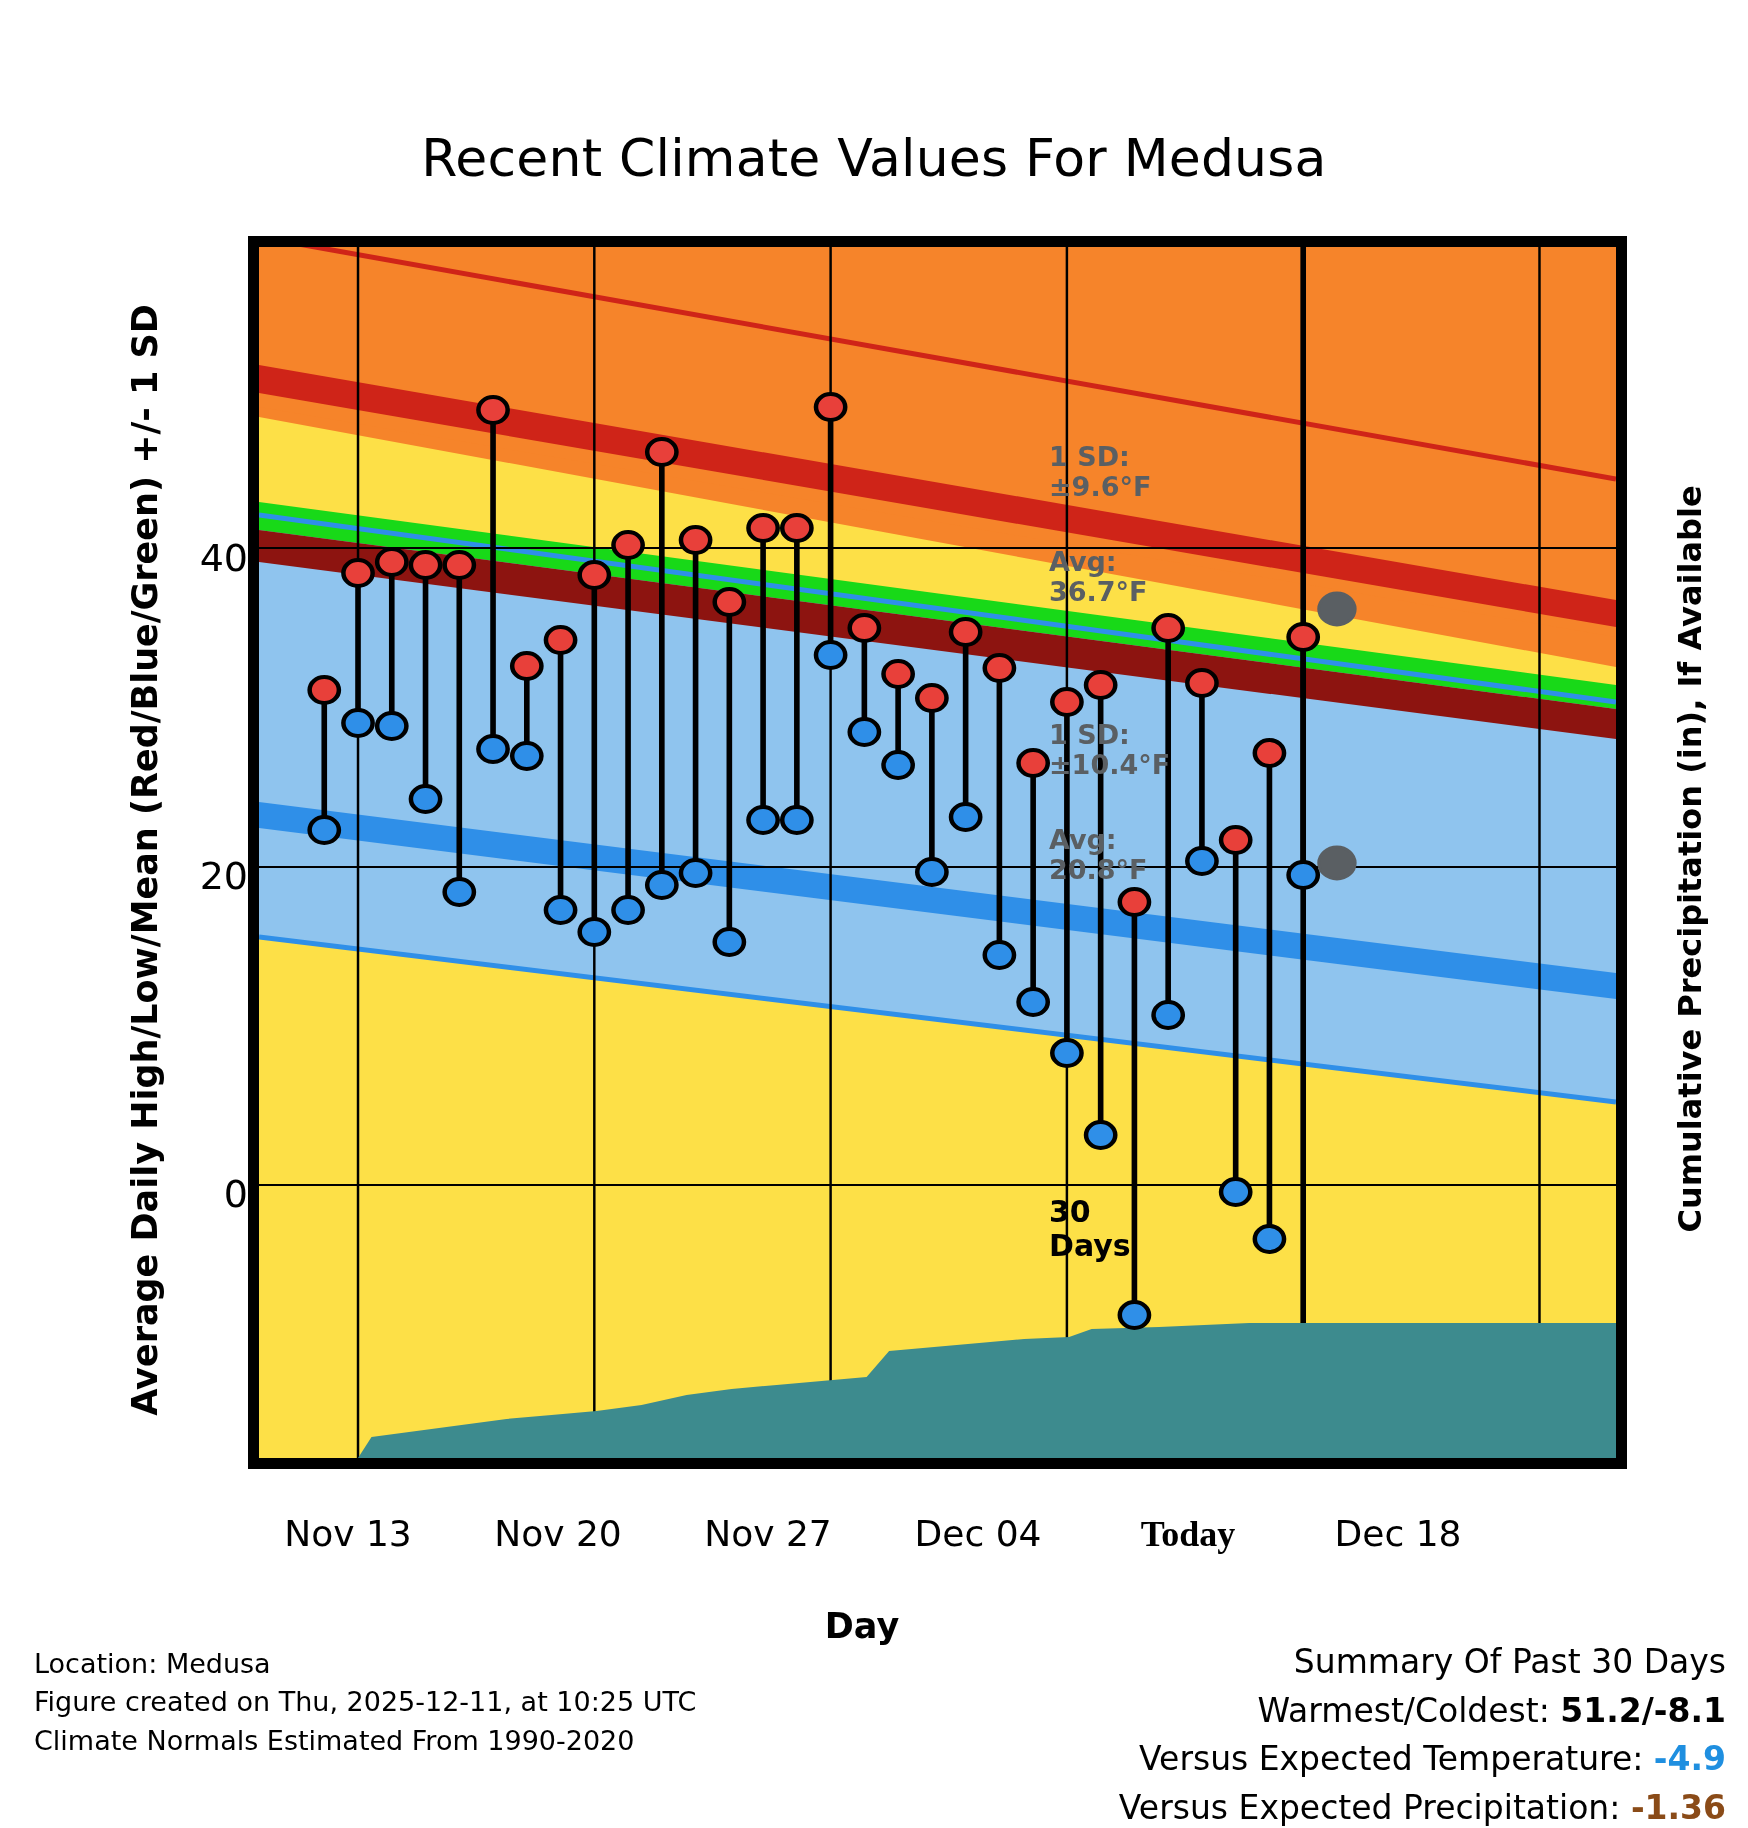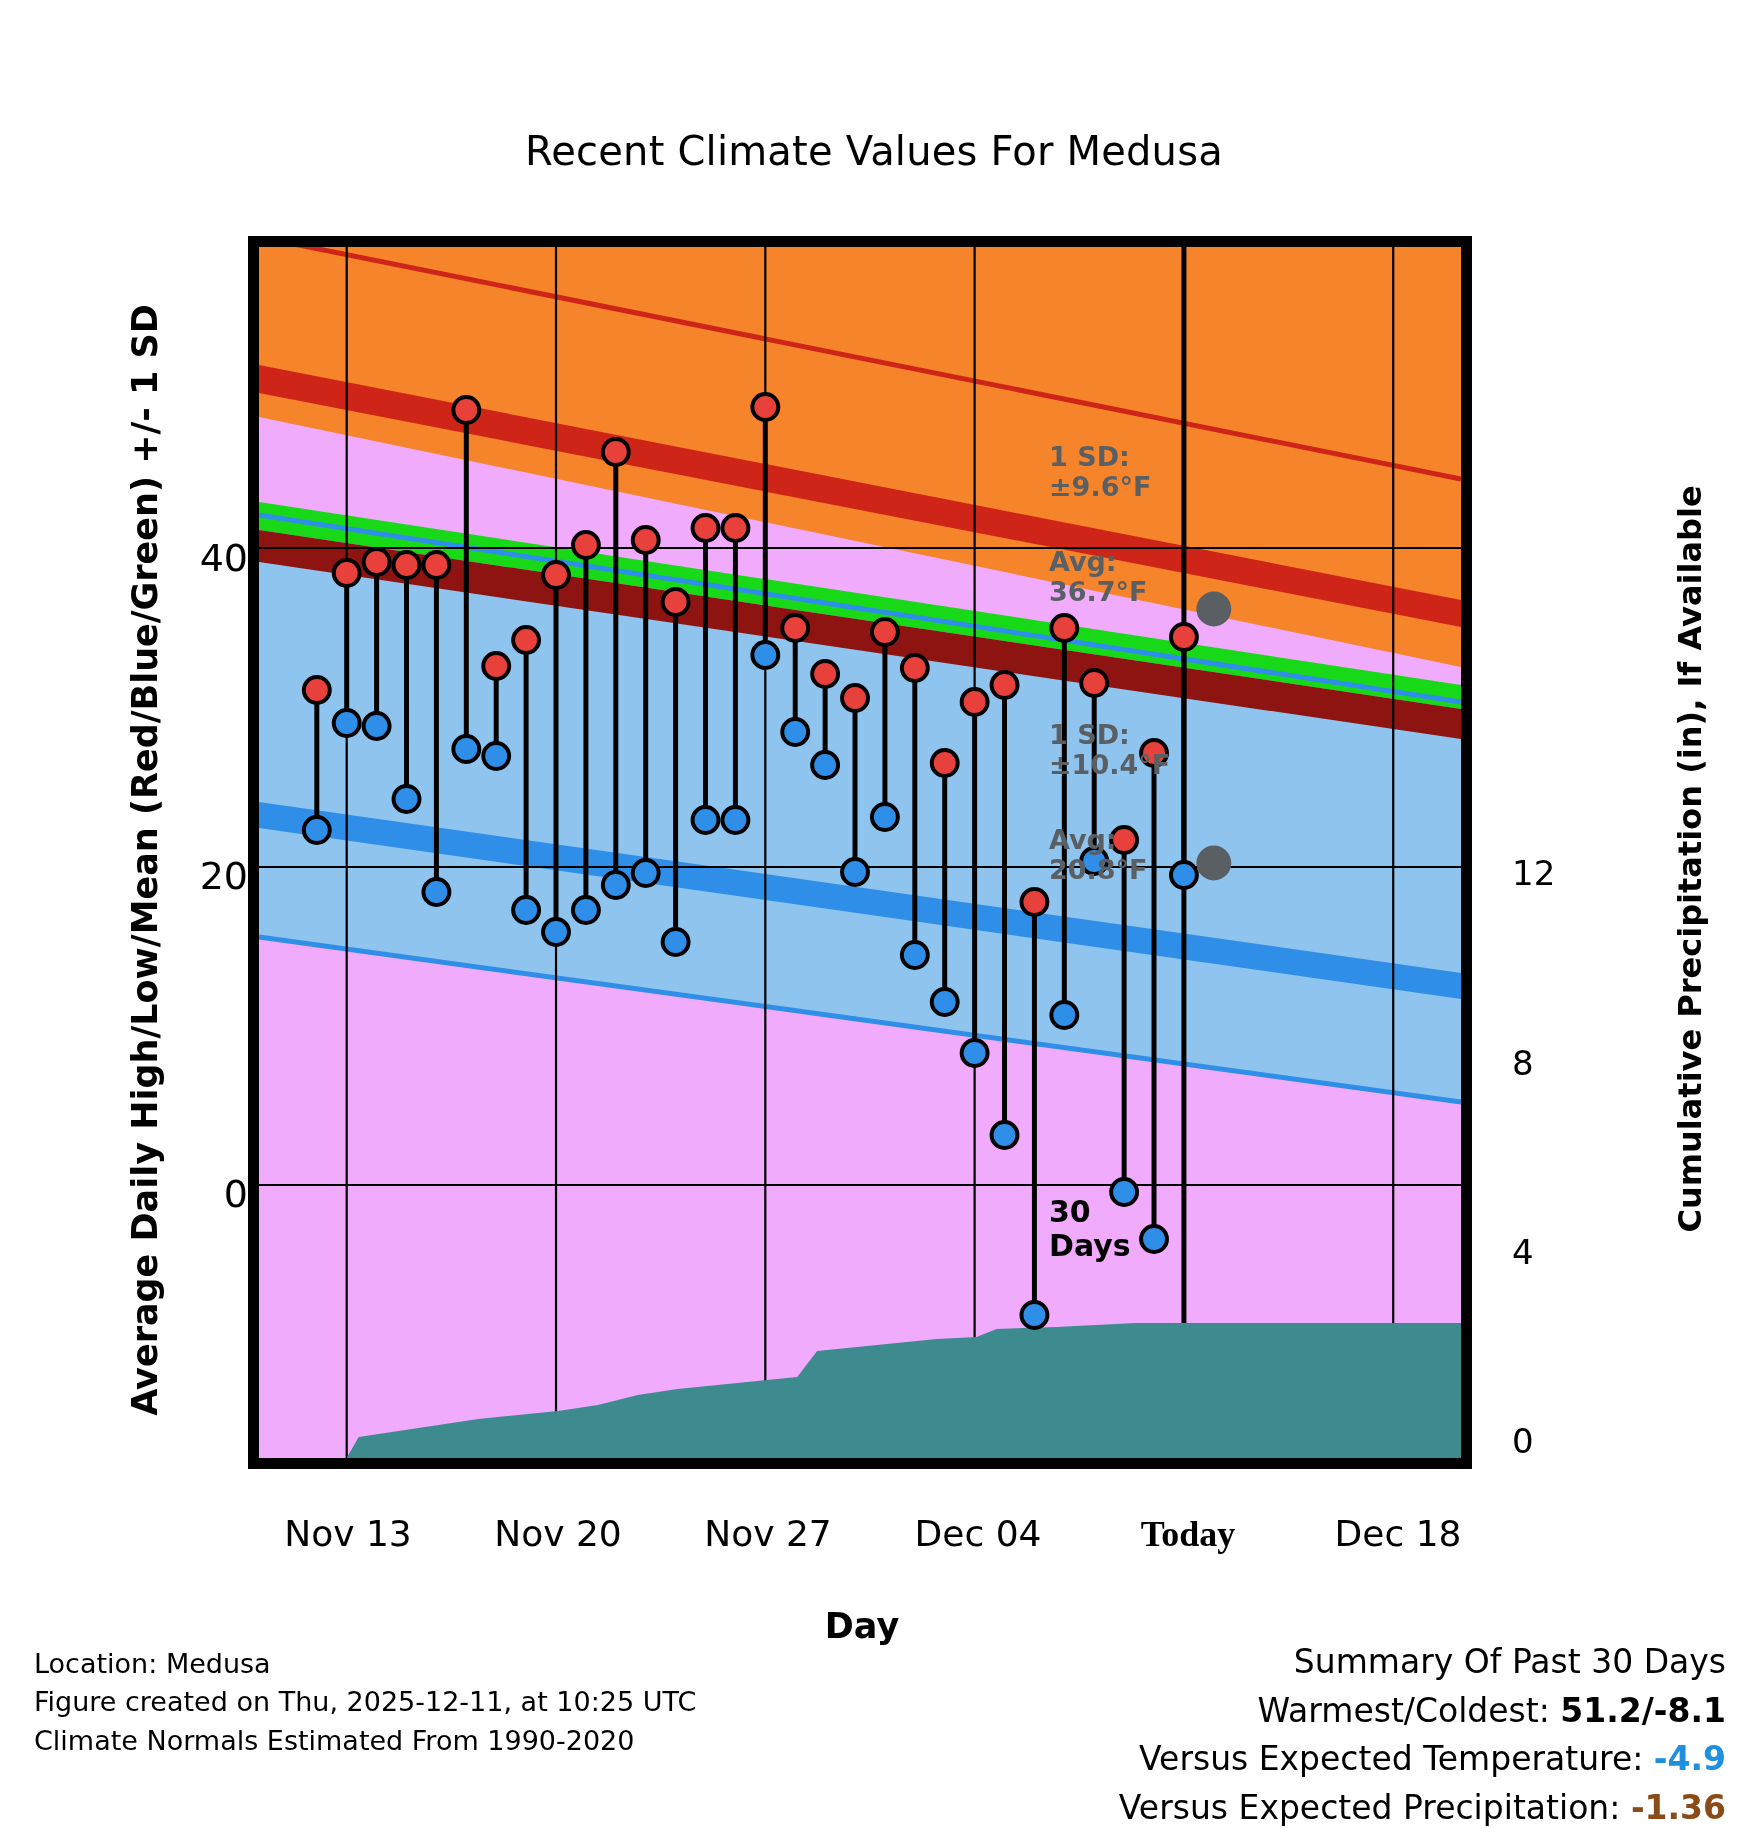--- a/index.html
+++ b/index.html
@@ -19,34 +19,34 @@
     position: absolute;
     left: 0; top: 0;
     width: 1748px;
     height: 1828px;
   }
   .title {
     position: absolute;
     left: 0; top: 128px;
     width: 1748px;
     text-align: center;
-    font-size: 40px;
+    font-size: 52px;
     letter-spacing: 0.2px;
   }
   
   .plot-frame {
     position: absolute;
     left: 248px;
     top: 236px;
-    width: 1224px;
+    width: 1379px;
     height: 1233px;
     border: 11px solid #000000;
     box-sizing: border-box;
     overflow: hidden;
-    background: #f0abfc;
+    background: #fde047;
   }
   .plot-inner {
     position: absolute;
     left: 0; top: 0; right: 0; bottom: 0;
   }
   svg.plot-svg {
     position: absolute;
     left: 0; top: 0;
     width: 100%;
     height: 100%;

